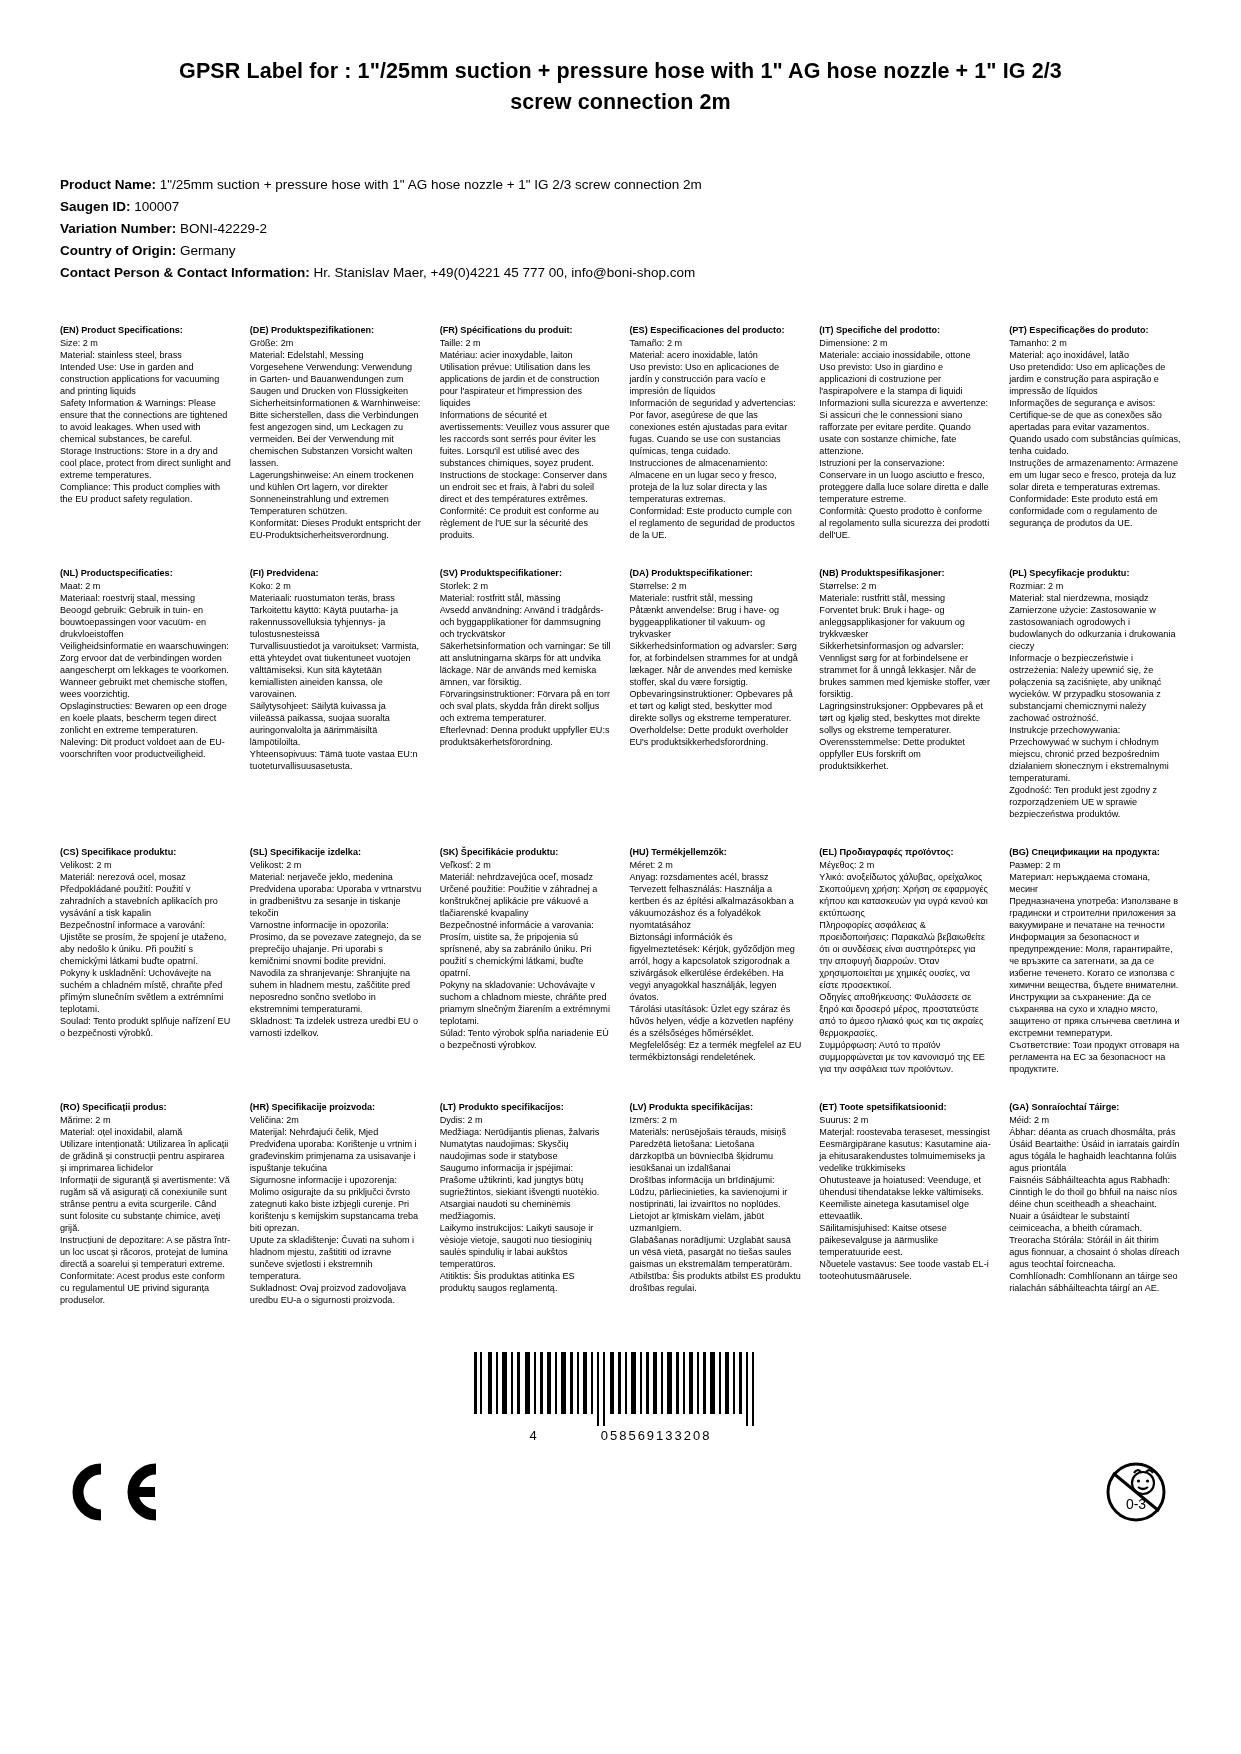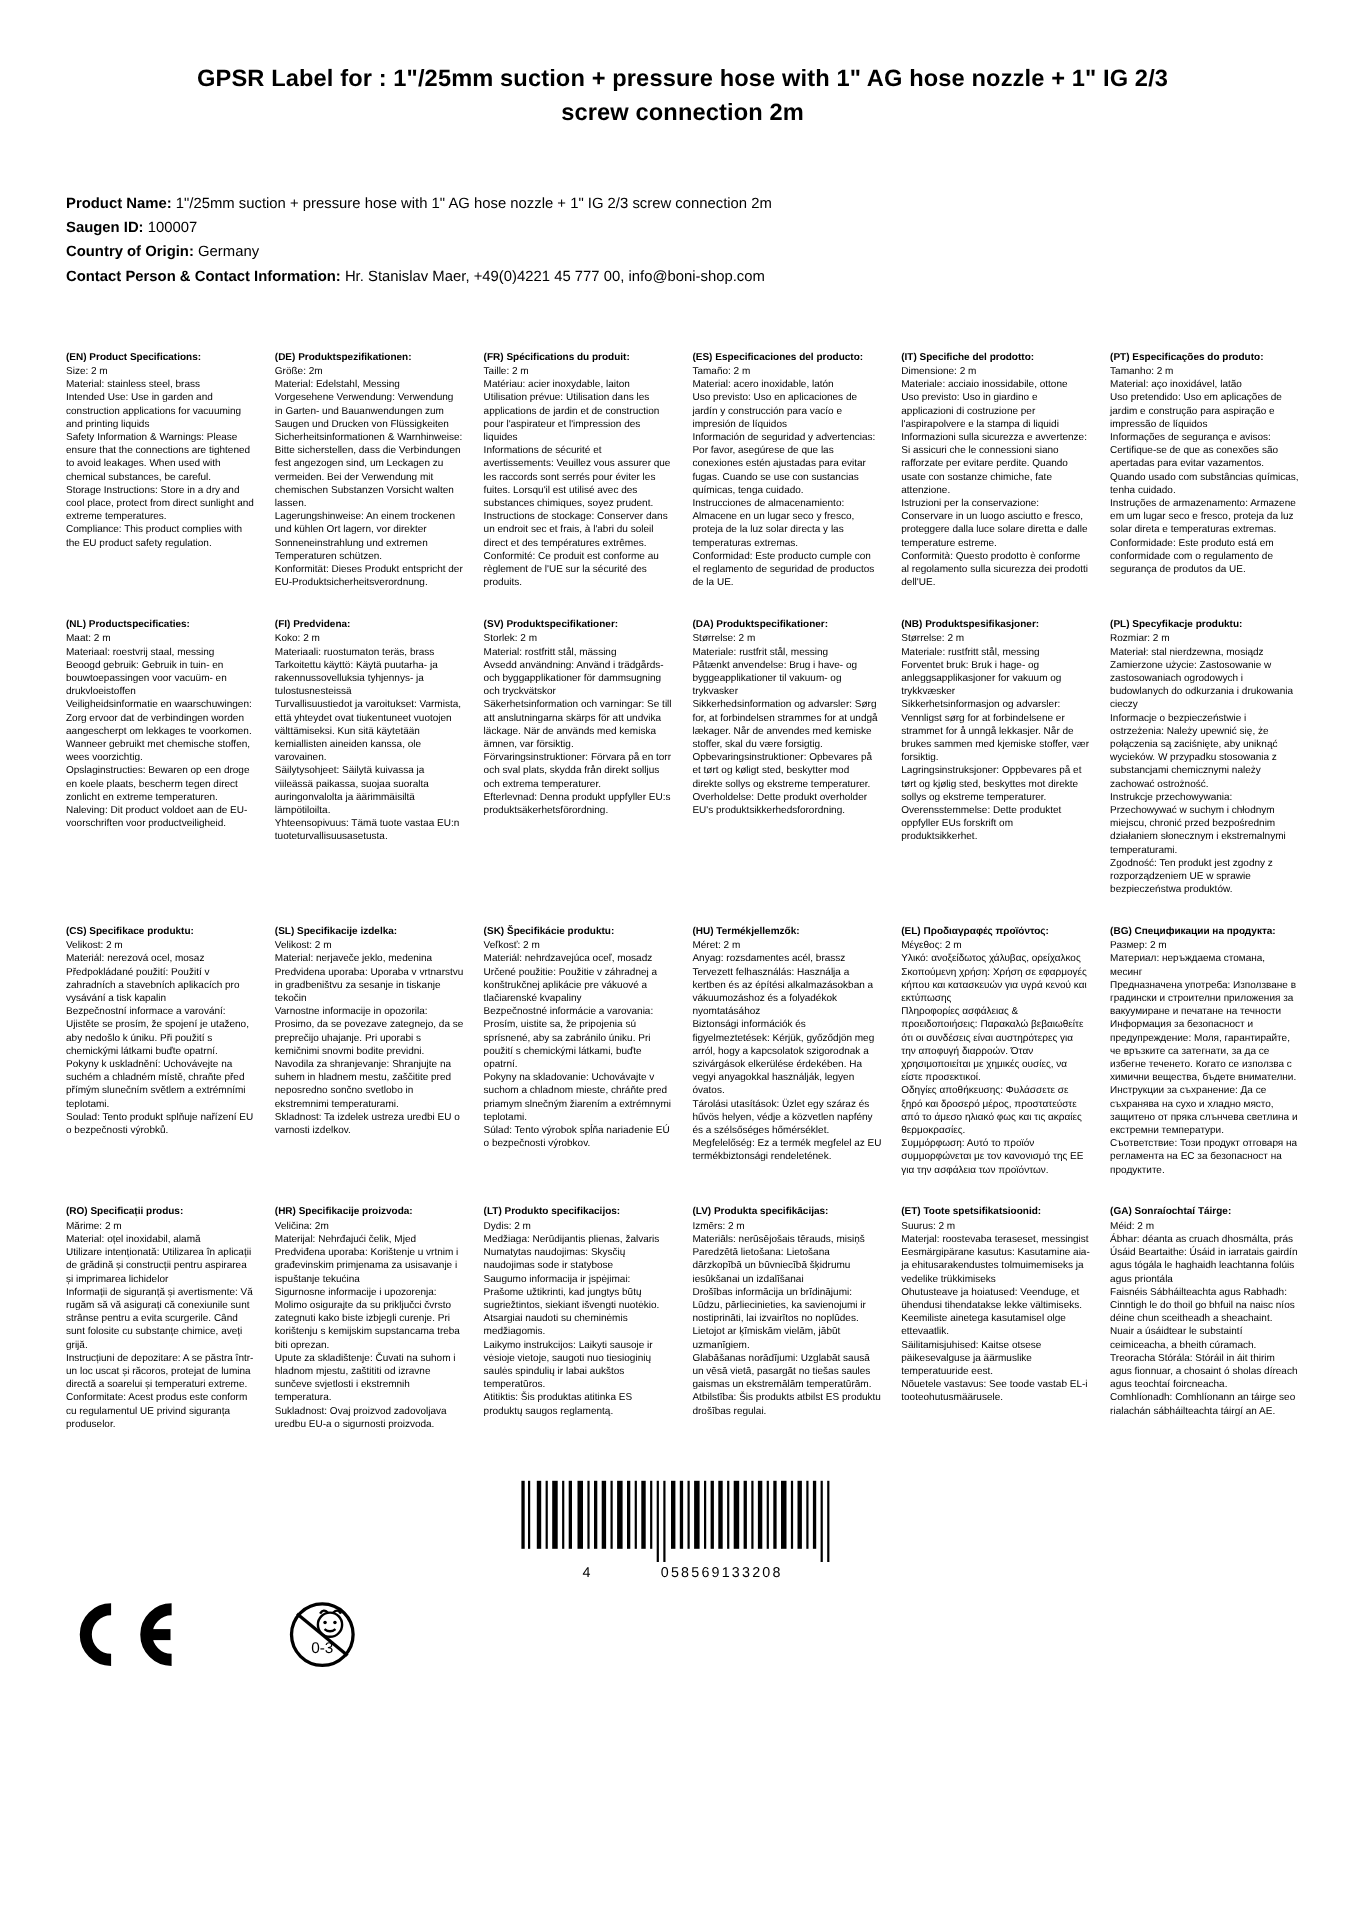--- a/index.html
+++ b/index.html
@@ -41,21 +41,21 @@
     white-space: nowrap;
   }
   .meta-label {
     font-weight: bold;
   }
   .meta-value {
     font-weight: normal;
   }
 
   .grid {
-    margin-top: 56px;
+    margin-top: 40px;
     display: grid;
     grid-template-columns: repeat(6, 1fr);
     column-gap: 18px;
     row-gap: 26px;
   }
   .cell {
     font-size: 9.1px;
     line-height: 1.32;
   }
   .cell-title {
@@ -80,21 +80,21 @@
     font-size: 13px;
     letter-spacing: 2px;
     margin-top: 2px;
   }
   .digits-left { margin-right: 62px; }
   .digits-mid { }
 
   .symbols {
     margin-top: 18px;
     display: flex;
-    justify-content: flex-start;
+    justify-content: space-between;
     align-items: center;
     gap: 78px;
   }
   .ce-mark {
     display: block;
   }
   .age-mark {
     display: block;
   }
 </style>
@@ -106,20 +106,24 @@
   <h1 class="doc-title">GPSR Label for : 1"/25mm suction + pressure hose with 1" AG hose nozzle + 1" IG 2/3 screw connection 2m</h1>
 
   <div class="meta">
     <div class="meta-row">
       <span class="meta-label">Product Name:</span>
       <span class="meta-value">1"/25mm suction + pressure hose with 1" AG hose nozzle + 1" IG 2/3 screw connection 2m</span>
     </div>
     <div class="meta-row">
       <span class="meta-label">Saugen ID:</span>
       <span class="meta-value">100007</span>
+    </div>
+    <div class="meta-row">
+      <span class="meta-label">Variation Number:</span>
+      <span class="meta-value">BONI-42229-2</span>
     </div>
     <div class="meta-row">
       <span class="meta-label">Country of Origin:</span>
       <span class="meta-value">Germany</span>
     </div>
     <div class="meta-row">
       <span class="meta-label">Contact Person &amp; Contact Information:</span>
       <span class="meta-value">Hr. Stanislav Maer, +49(0)4221 45 777 00, info@boni-shop.com</span>
     </div>
   </div>

